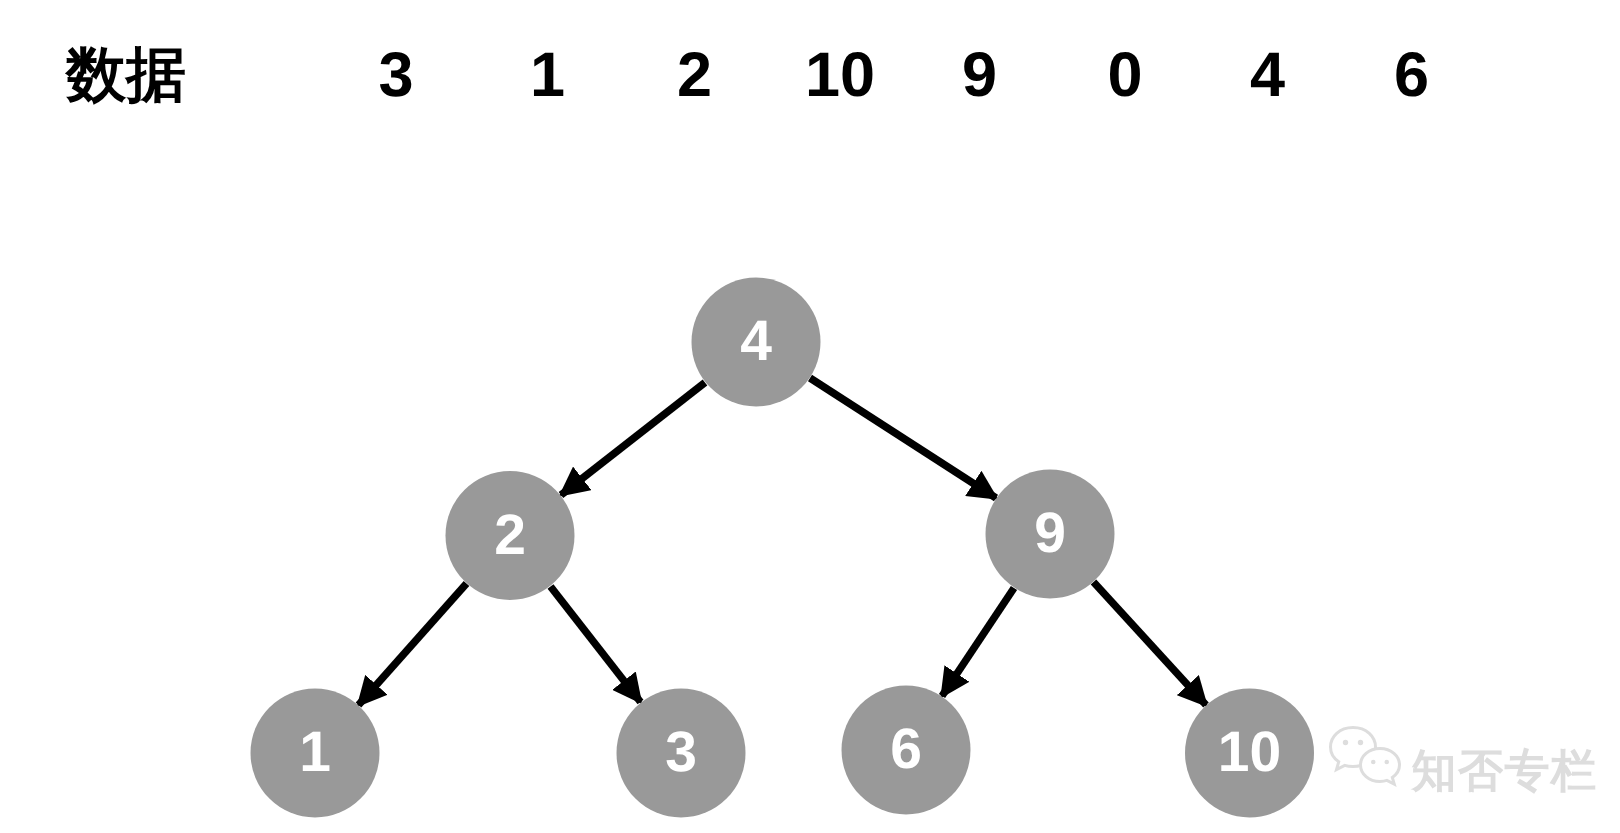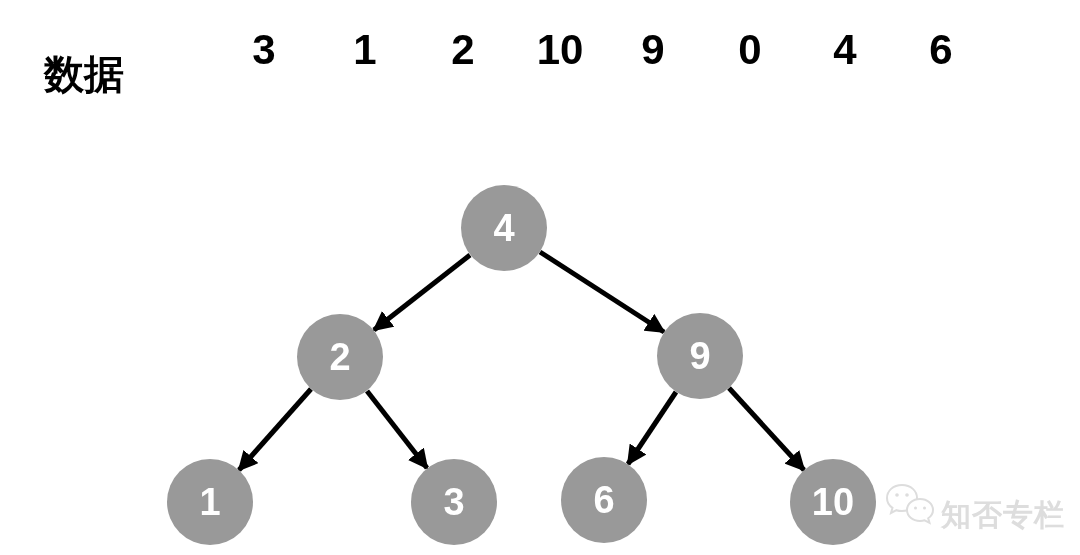--- a/index.html
+++ b/index.html
@@ -20,21 +20,20 @@
   .data-label {
     position: absolute;
     left: 44px;
     top: 30px;
     font-size: 40px;
     font-weight: bold;
     color: #000000;
     line-height: 1;
     letter-spacing: 0px;
     white-space: nowrap;
-    margin-top: 24px;
   }
   .num {
     position: absolute;
     top: 29px;
     transform: translateX(-50%);
     font-size: 42px;
     font-weight: bold;
     color: #000000;
     line-height: 1;
     white-space: nowrap;

